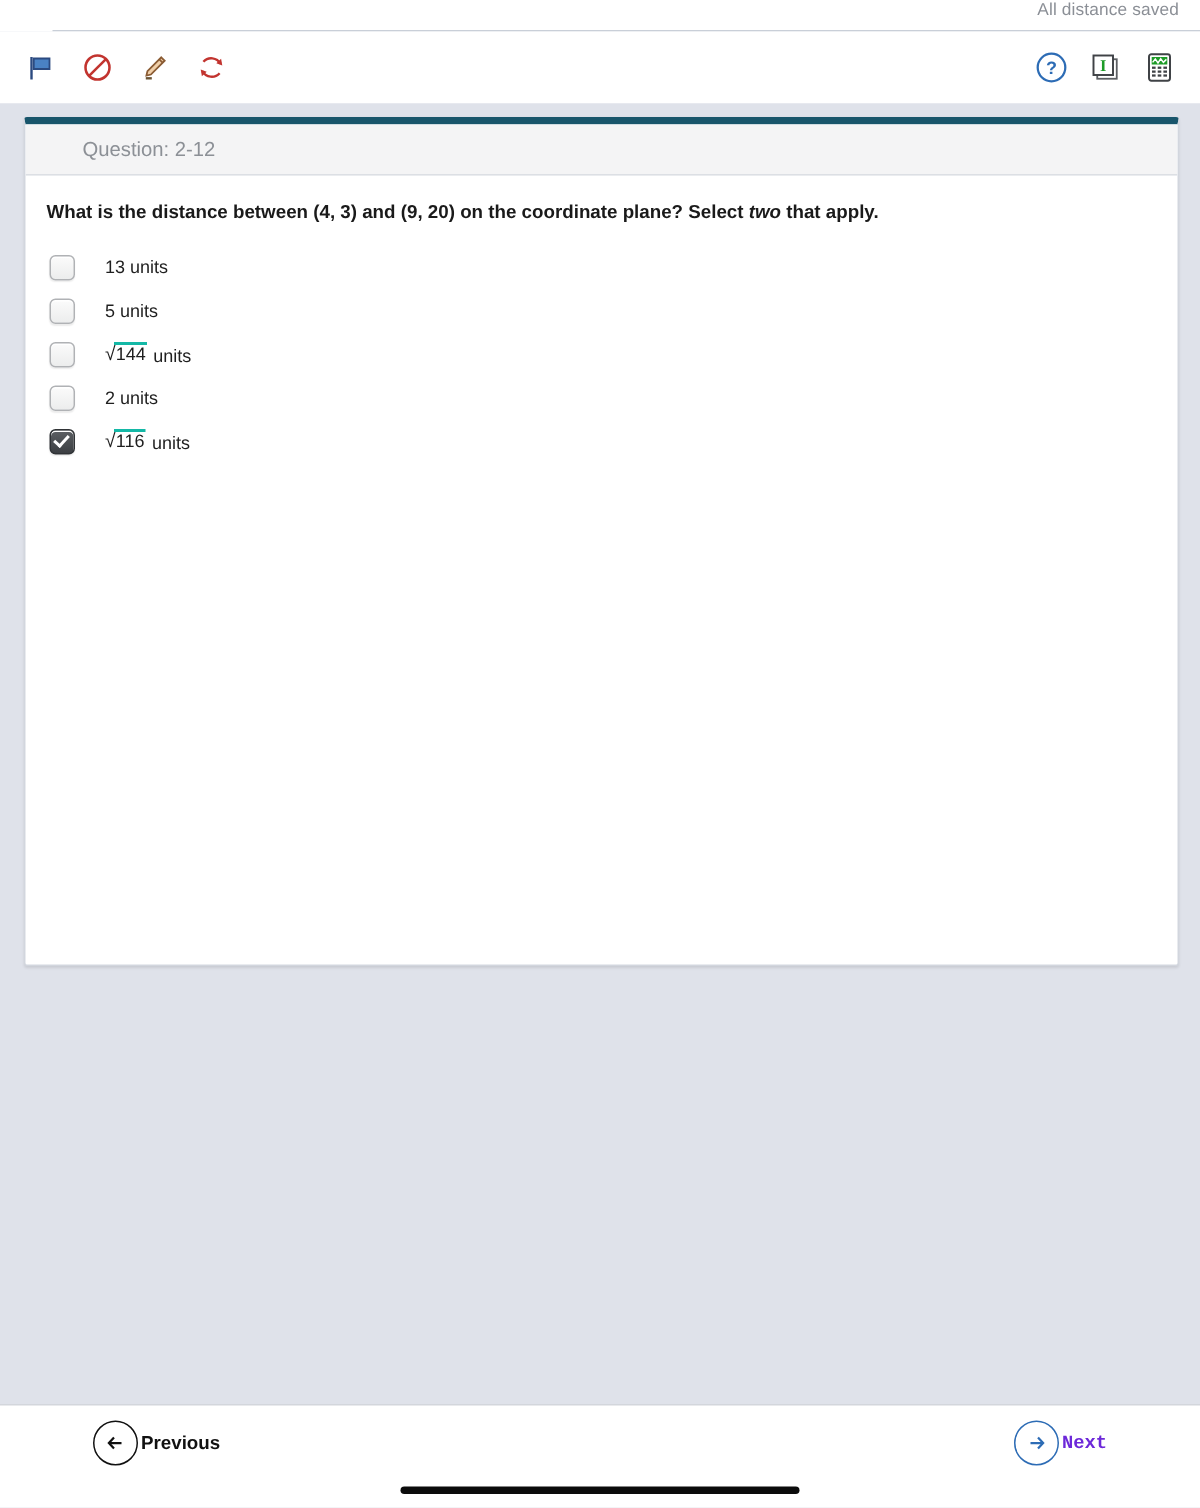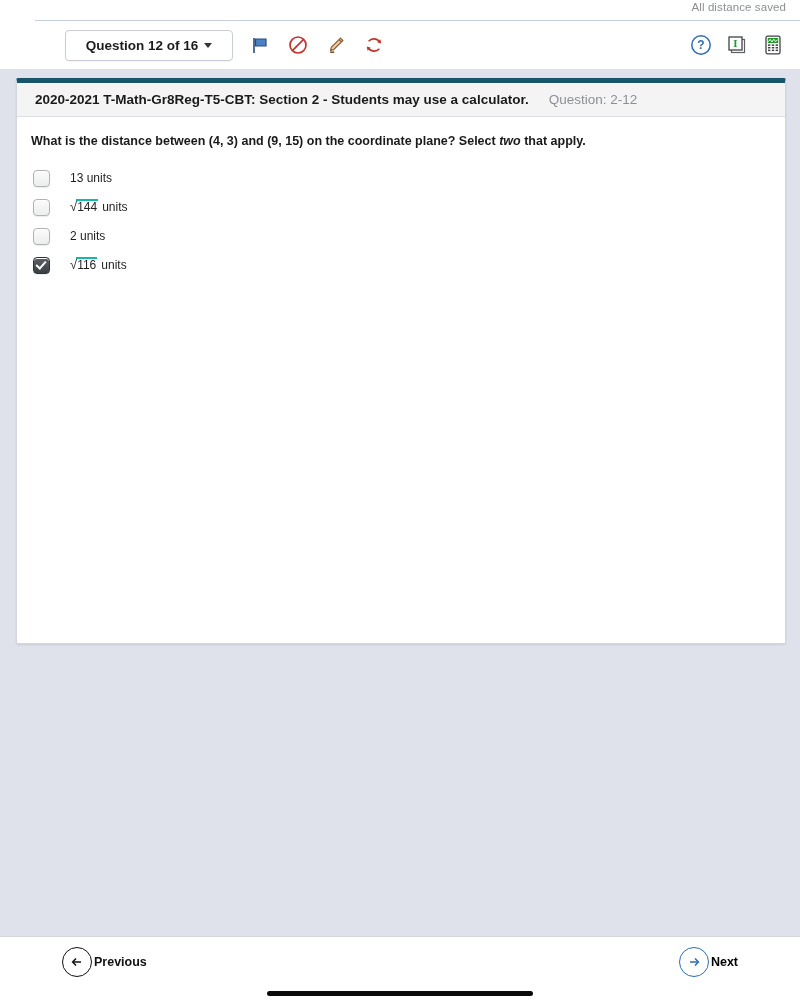--- a/index.html
+++ b/index.html
@@ -194,21 +194,21 @@
     left: 4px; top: 1px;
     width: 4px; height: 8px;
     border: solid #ffffff;
     border-width: 0 2px 2px 0;
     transform: rotate(42deg);
   }
   .opt-label {
     font-size: 12px;
     color: #1f1f1f;
     display: flex;
-    align-items: center;
+    align-items: flex-end;
     gap: 4px;
   }
   .radical {
     display: inline-flex;
     align-items: baseline;
     font-size: 12px;
   }
   .radical .sign { font-size: 13px; line-height: 1; }
   .radical .rad-num {
     border-top: 2px solid #14b8a6;
@@ -241,45 +241,41 @@
     border-radius: 50%;
     border: 1.6px solid #111;
     display: flex; align-items: center; justify-content: center;
   }
   .navbtn.next .circ { border-color: #2d6cb5; }
   .navlabel {
     font-size: 12.5px;
     font-weight: bold;
     color: #111;
   }
-  .navbtn.next .navlabel { color: #000000; }
+  .navbtn.next .navlabel { color: #6d28d9; font-family: Liberation Mono, monospace; }
   .home-indicator {
     position: absolute;
     left: 267px;
     width: 266px;
     bottom: 9px;
     height: 5px;
     border-radius: 3px;
     background: #0b0b0b;
   }
 </style>
 </head>
 <body>
 
 <div class="status-strip">
   <div class="status-text">All distance saved</div>
   <div class="status-rule"></div>
 </div>
 
 <div class="toolbar">
 
-  <div class="qnav">
-    <span class="qnav-label">Question 12 of 16</span>
-    <span class="caret"></span>
-  </div>
 
   <div class="tool-icons">
 
     <div class="ibtn">
       <svg width="22" height="22" viewBox="0 0 22 22">
         <line x1="5" y1="4" x2="5" y2="19" stroke="#2b4a80" stroke-width="1.6"></line>
         <path d="M6.5 5 H17 V12 H6.5 Z" fill="#4a82c4" stroke="#2b4a80" stroke-width="1.2"></path>
       </svg>
     </div>
 
@@ -345,34 +341,39 @@
       </svg>
     </div>
 
   </div>
 </div>
 
 <div class="stage">
   <div class="card">
 
     <div class="card-header">
-      <div class="card-title">2020-2021 T-Math-Gr8Reg-T5-CBT: Section 2 - Students may use a calculator.</div>
       <div class="card-qnum">Question: 2-12</div>
     </div>
 
     <div class="card-body">
       <p class="stem">
-        <span>What is the distance between (4, 3) and (9, 15) on the coordinate plane?  Select </span><em>two</em><span> that apply.</span>
+        <span>What is the distance between (4, 3) and (9, 20) on the coordinate plane?  Select </span><em>two</em><span> that apply.</span>
       </p>
 
       <ul class="options" id="options-list">
           <li class="option">
             <span class="cbox"></span>
             <span class="opt-label">
               <span>13 units</span>
+            </span>
+          </li>
+          <li class="option">
+            <span class="cbox"></span>
+            <span class="opt-label">
+              <span>5 units</span>
             </span>
           </li>
           <li class="option">
             <span class="cbox"></span>
             <span class="opt-label">
               <span class="radical">
                 <span class="sign">√</span>
                 <span class="rad-num">144</span>
               </span>
               <span>units</span>

